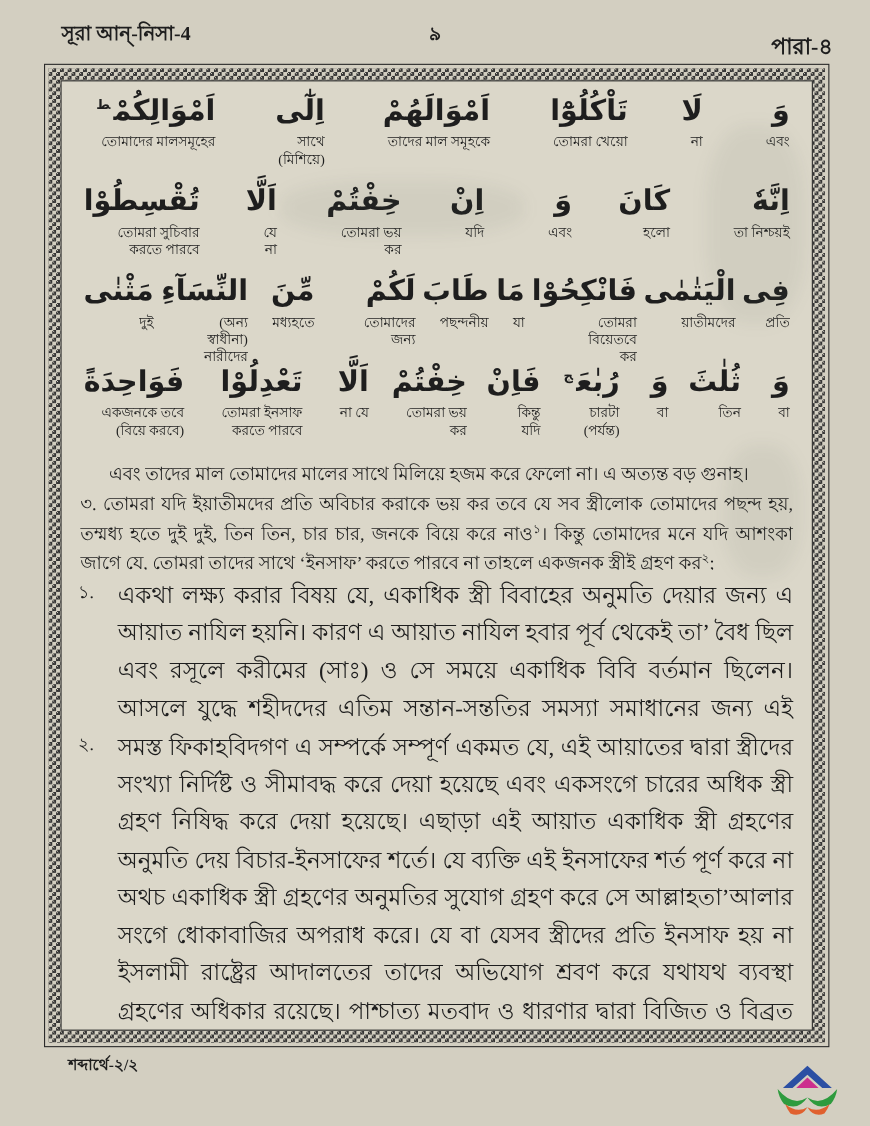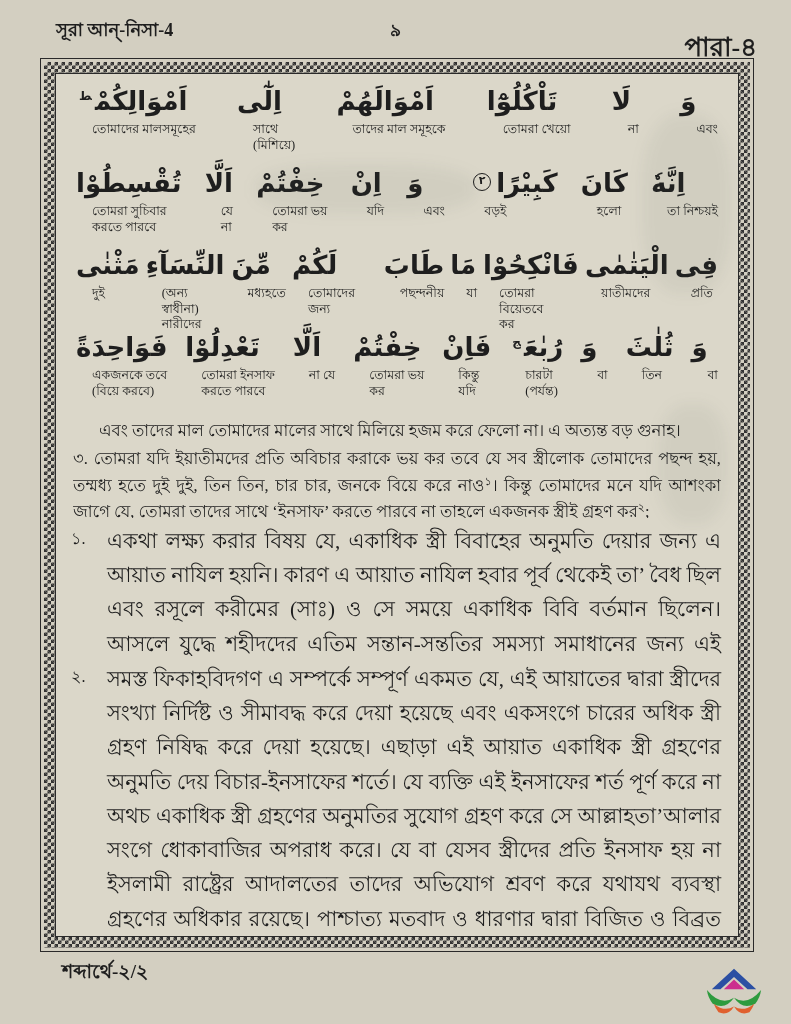--- a/index.html
+++ b/index.html
@@ -8,55 +8,55 @@
   }
   *{margin:0;padding:0;box-sizing:border-box;}
   html,body{width:791px;height:1024px;}
   body{
     position:relative; background:var(--paper); color:var(--ink);
     font-family:"Liberation Serif","DejaVu Serif",serif; overflow:hidden;
   }
   
   .hdr-left{position:absolute;left:56px;top:16px;font-size:18px;font-weight:bold;}
   .hdr-center{position:absolute;left:0;right:0;top:17px;text-align:center;font-size:17px;font-weight:bold;}
-  .hdr-right{position:absolute;right:34px;top:27px;font-size:26px;font-weight:bold;}
+  .hdr-right{position:absolute;right:34px;top:27px;font-size:20px;font-weight:bold;}
   
   .frame{position:absolute;left:40px;top:58px;width:714px;height:894px;
     border:1.5px solid var(--border-ink);background:var(--paper);padding:3px;}
   .band{width:100%;height:100%;padding:11px;background-color:var(--paper);
     background-image:
       linear-gradient(45deg, #333 25%, transparent 25%, transparent 75%, #333 75%),
       linear-gradient(45deg, #333 25%, transparent 25%, transparent 75%, #333 75%);
     background-position:0 0,3.5px 3.5px;background-size:7px 7px;}
   .inner{width:100%;height:100%;border:1.2px solid var(--border-ink);
     background:var(--paper-inner);padding:8px 15px 4px;position:relative;overflow:hidden;}
   
   .verse-row{direction:rtl;display:flex;justify-content:space-between;align-items:flex-start;
     height:82px;margin:0 2px;}
-  .wu{text-align:left;padding:0 3px;}
+  .wu{text-align:right;padding:0 3px;}
   .ar{font-family:"DejaVu Sans",sans-serif;font-size:26px;font-weight:bold;line-height:1.5;
     white-space:nowrap;}
   .bn{font-size:12.5px;line-height:1.25;white-space:pre-line;direction:ltr;margin-top:1px;margin-left:16px;}
   .ayah{display:inline-flex;align-items:center;justify-content:center;width:18px;height:18px;
     border:1.5px solid var(--ink);border-radius:50%;font-size:11px;font-weight:bold;
     margin:0 5px;vertical-align:middle;transform:translateY(-3px);}
   .waqf{font-size:12px;vertical-align:super;margin:0 3px;font-weight:bold;}
   
   .translation{margin:8px 2px 4px;font-size:16.5px;line-height:1.6;text-align:justify;
     height:100px;overflow:hidden;}
   .translation .p1{text-indent:26px;margin-bottom:2px;}
   .fnref{font-size:11px;vertical-align:super;line-height:0;}
   
   .footnote{display:flex;margin:6px 0 0;}
   .fn-num{flex:0 0 36px;font-size:16px;padding-top:2px;}
   .fn-text{flex:1;font-size:21px;line-height:1.63;text-align:justify;padding-right:2px;}
   .fn-1{height:132px;overflow:hidden;}
   .fn-2{height:382px;overflow:hidden;}
   
-  .footer-label{position:absolute;left:62px;top:957px;font-size:19px;font-weight:bold;}
+  .footer-label{position:absolute;left:62px;top:957px;font-size:14px;font-weight:bold;}
   .logo{position:absolute;right:28px;top:966px;width:58px;height:54px;}
   .logo .c-blue{fill:var(--logo-blue);} .logo .c-mag{fill:var(--logo-magenta);}
   .logo .c-green{fill:var(--logo-green);} .logo .c-orange{fill:var(--logo-orange);}
   
   .ghost{position:absolute;background:rgba(80,95,80,.07);filter:blur(7px);border-radius:40%;
     pointer-events:none;}
 </style>
 </head>
 <body>
 
@@ -101,24 +101,20 @@
     </div>
 
     <div class="verse-row">
       <div class="wu">
             <div class="ar">اِنَّهٗ</div>
             <div class="bn">তা নিশ্চয়ই</div>
           </div>
       <div class="wu">
             <div class="ar">كَانَ</div>
             <div class="bn">হলো</div>
-          </div>
-      <div class="wu">
-            <div class="ar"><span>كَبِيْرًا</span><span class="ayah">٢</span></div>
-            <div class="bn">বড়ই</div>
           </div>
       <div class="wu">
             <div class="ar">وَ</div>
             <div class="bn">এবং</div>
           </div>
       <div class="wu">
             <div class="ar">اِنْ</div>
             <div class="bn">যদি</div>
           </div>
       <div class="wu">

